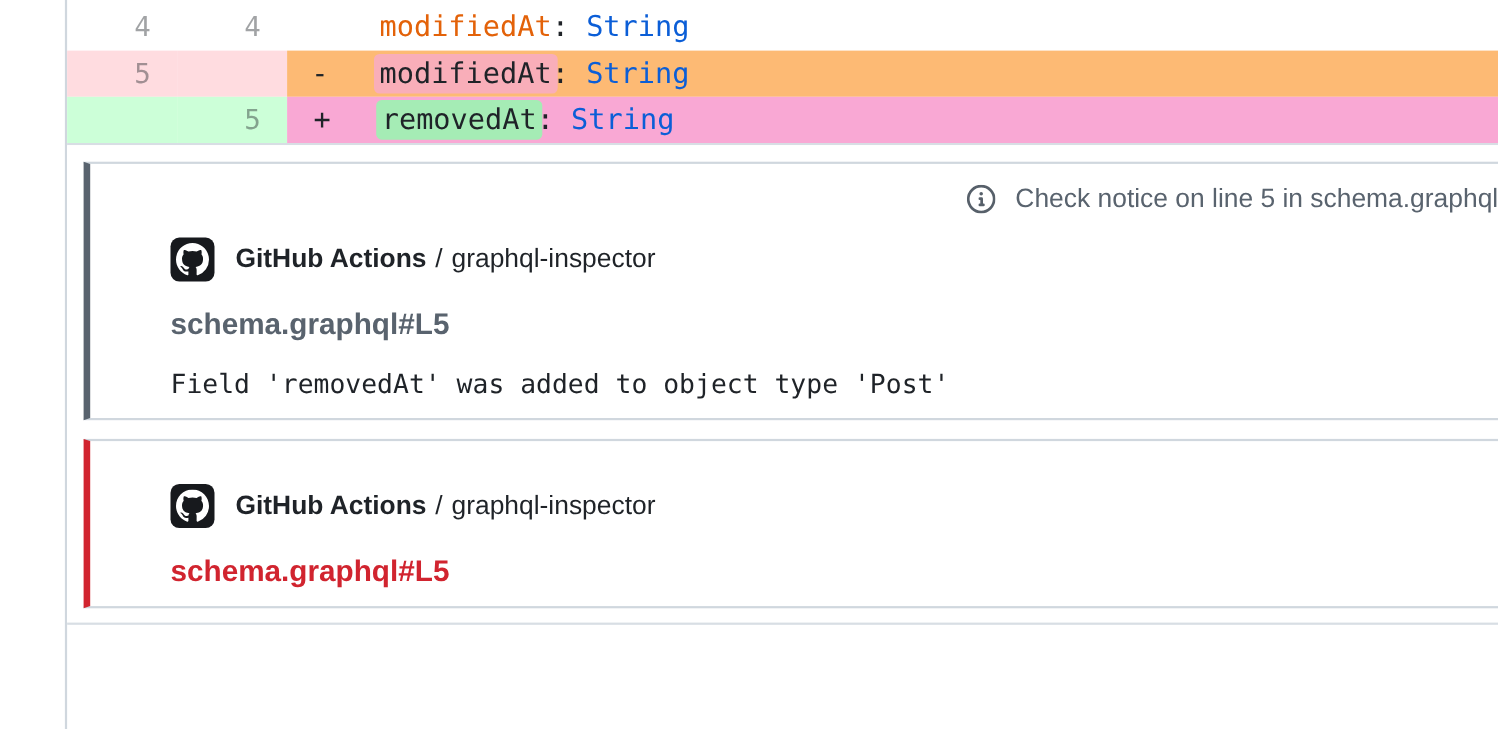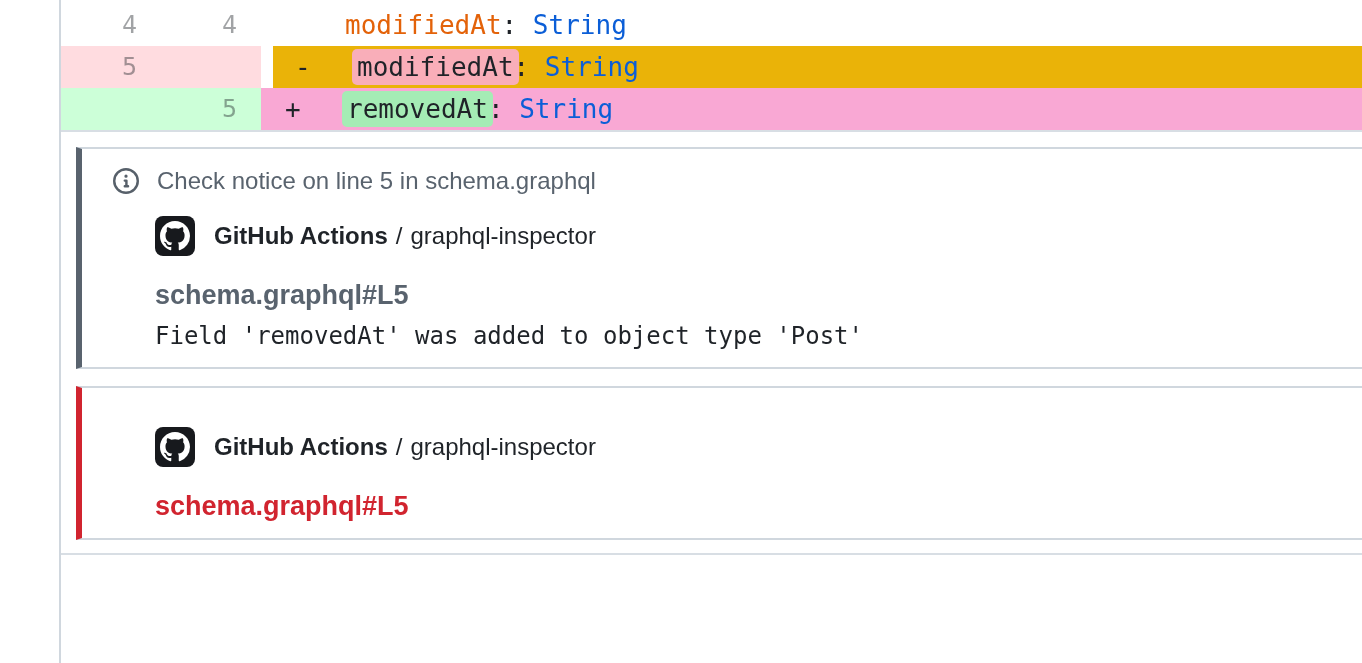--- a/index.html
+++ b/index.html
@@ -33,21 +33,21 @@
     padding-right: 24px;
     font-size: 25px;
     color: rgba(31,35,40,0.42);
     cursor: pointer;
   }
   .code { flex: 1; padding-left: 22px; color: #1f2328; }
   .marker { display: inline-block; width: 62px; }
   .context .field { color: #e36209; }
   .type { color: #0b5ed7; }
   .deletion .gutter { background: #ffdce0; }
-  .deletion .code   { background: #eab308; margin-left: 12px; }
+  .deletion .code   { background: #fdba74; }
   .addition .gutter { background: #ccffd8; }
   .addition .code   { background: #f9a8d4; padding-left: 24px; }
   .word-del { background: #f9aeb9; border-radius: 5px; padding: 3px 5px; margin: 0 -5px; }
   .word-add { background: #a5ecb5; border-radius: 5px; padding: 3px 5px; margin: 0 -5px; }
 
   
   .annotations { padding: 15px 0 13px 15px; border-bottom: 2px solid #d8dee4; background: #fff; }
   .annotation {
     border: 2px solid #d0d7de;
     border-left-width: 6px;
@@ -57,20 +57,21 @@
   }
   .annotation.notice  { border-left-color: #59636e; margin-bottom: 17px; }
   .annotation.failure { border-left-color: #d1242f; }
   .anno-header {
     display: flex;
     align-items: center;
     gap: 18px;
     font-size: 24px;
     color: #59636e;
     line-height: 28px;
+    justify-content: flex-end;
   }
   .anno-icon { display: inline-flex; flex: none; }
   .anno-icon svg { width: 26px; height: 26px; }
   .notice  .anno-icon { color: #57606a; }
   .failure .anno-icon { color: #d1242f; }
   .anno-body { margin-left: 42px; }
   .app-row { display: flex; align-items: center; gap: 19px; margin-top: 21px; }
   .avatar {
     width: 40px; height: 40px;
     border-radius: 8px;
@@ -86,21 +87,21 @@
     display: inline-block;
     margin-top: 24px;
     font-size: 27px;
     font-weight: bold;
     color: #59636e;
     cursor: pointer;
     line-height: 30px;
   }
   .failure .anno-link { color: #d1242f; }
   .anno-message {
-    margin-top: 12px;
+    margin-top: 25px;
     font-family: "DejaVu Sans Mono", "Liberation Mono", monospace;
     font-size: 24px;
     color: #1f2328;
     line-height: 28px;
     white-space: pre;
   }
 </style>
 </head>
 <body>
 

